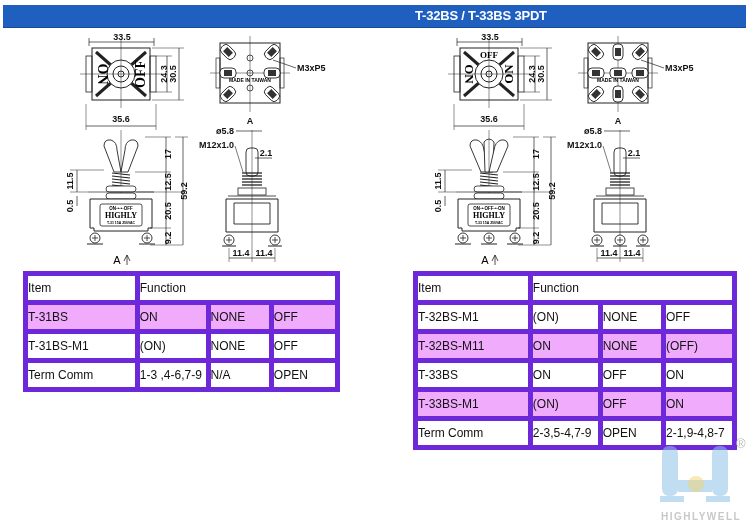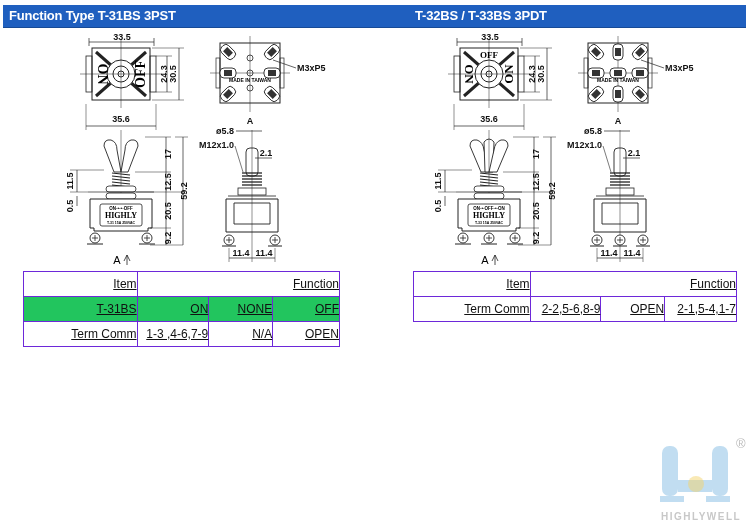--- a/index.html
+++ b/index.html
@@ -7,29 +7,28 @@
          font-family:"Liberation Sans", sans-serif; color:#111; }
   .hdr { position:absolute; left:3px; top:5px; width:743px; height:22px;
          background:#1f5fbf; border-bottom:1px solid #174a96; }
   .hdr-t { position:absolute; top:3px; color:#fff; font-weight:bold; font-size:13px;
            letter-spacing:-0.2px; }
   .drw { position:absolute; }
   .drw svg { overflow:visible; }
   .dim { font-family:"Liberation Sans", sans-serif; font-size:9px; font-weight:bold; fill:#111; }
   .dimv { font-family:"Liberation Sans", sans-serif; font-size:9px; font-weight:bold; fill:#111; }
   table.ft { position:absolute; border-collapse:collapse; font-size:12px; }
-  table.ft td { border:1px solid #6d28d9; text-align:right; height:24px; padding:0;text-decoration:underline; }
-  table.ft tr.g td { background:#22c55e;margin-top:21px; }
+  table.ft td { border:5px solid #6d28d9; text-align:left; height:24px; padding:0; }
+  table.ft tr.g td { background:#f0abfc;margin-top:21px; }
   .logo { position:absolute; left:660px; top:440px; width:90px; height:90px; }
 </style>
 </head>
 <body>
 
 <div class="hdr">
-  <span class="hdr-t" style="left:6px;">Function Type T-31BS 3PST</span>
   <span class="hdr-t" style="left:412px;text-align:center;">T-32BS / T-33BS 3PDT</span>
 </div>
 
 <div class="drw" id="drw0" style="left:0; top:0;"><svg width="750" height="270">
       <g transform="translate(0,0)">
         <g>
           <rect x="92" y="48" width="58" height="52" fill="none" stroke="#222" stroke-width="1"></rect>
           <rect x="86" y="56" width="6" height="36" fill="none" stroke="#222" stroke-width="0.8"></rect>
           <rect x="150" y="56" width="6" height="36" fill="none" stroke="#222" stroke-width="0.8"></rect>
           <line x1="96" y1="52" x2="146" y2="96" stroke="#222" stroke-width="3"></line>
@@ -360,44 +359,74 @@
         <td>Item</td>
         <td colspan="3">Function</td>
       </tr>
       <tr class="g">
         <td>T-31BS</td>
         <td>ON</td>
         <td>NONE</td>
         <td>OFF</td>
       </tr>
       <tr>
+        <td>T-31BS-M1</td>
+        <td>(ON)</td>
+        <td>NONE</td>
+        <td>OFF</td>
+      </tr>
+      <tr>
         <td>Term Comm</td>
         <td>1-3 ,4-6,7-9</td>
         <td>N/A</td>
         <td>OPEN</td>
       </tr>
     </tbody>
 </table>
 <table class="ft" id="tbl1" style="left:413px; top:271px; width:324px;">
   <colgroup>
       <col style="width:117px">
       <col style="width:71px">
       <col style="width:64px">
       <col style="width:72px">
     </colgroup>
   <tbody>
       <tr>
         <td>Item</td>
         <td colspan="3">Function</td>
       </tr>
       <tr>
+        <td>T-32BS-M1</td>
+        <td>(ON)</td>
+        <td>NONE</td>
+        <td>OFF</td>
+      </tr>
+      <tr class="g">
+        <td>T-32BS-M11</td>
+        <td>ON</td>
+        <td>NONE</td>
+        <td>(OFF)</td>
+      </tr>
+      <tr>
+        <td>T-33BS</td>
+        <td>ON</td>
+        <td>OFF</td>
+        <td>ON</td>
+      </tr>
+      <tr class="g">
+        <td>T-33BS-M1</td>
+        <td>(ON)</td>
+        <td>OFF</td>
+        <td>ON</td>
+      </tr>
+      <tr>
         <td>Term Comm</td>
-        <td>2-2,5-6,8-9</td>
+        <td>2-3,5-4,7-9</td>
         <td>OPEN</td>
-        <td>2-1,5-4,1-7</td>
+        <td>2-1,9-4,8-7</td>
       </tr>
     </tbody>
 </table>
 
 <div class="logo">
   <svg width="90" height="90" viewBox="0 0 90 90">
     <g fill="#8fc3e6" opacity="0.55">
       <rect x="2" y="6" width="16" height="50" rx="7"></rect>
       <rect x="52" y="6" width="16" height="50" rx="7"></rect>
       <rect x="18" y="40" width="34" height="12"></rect>

